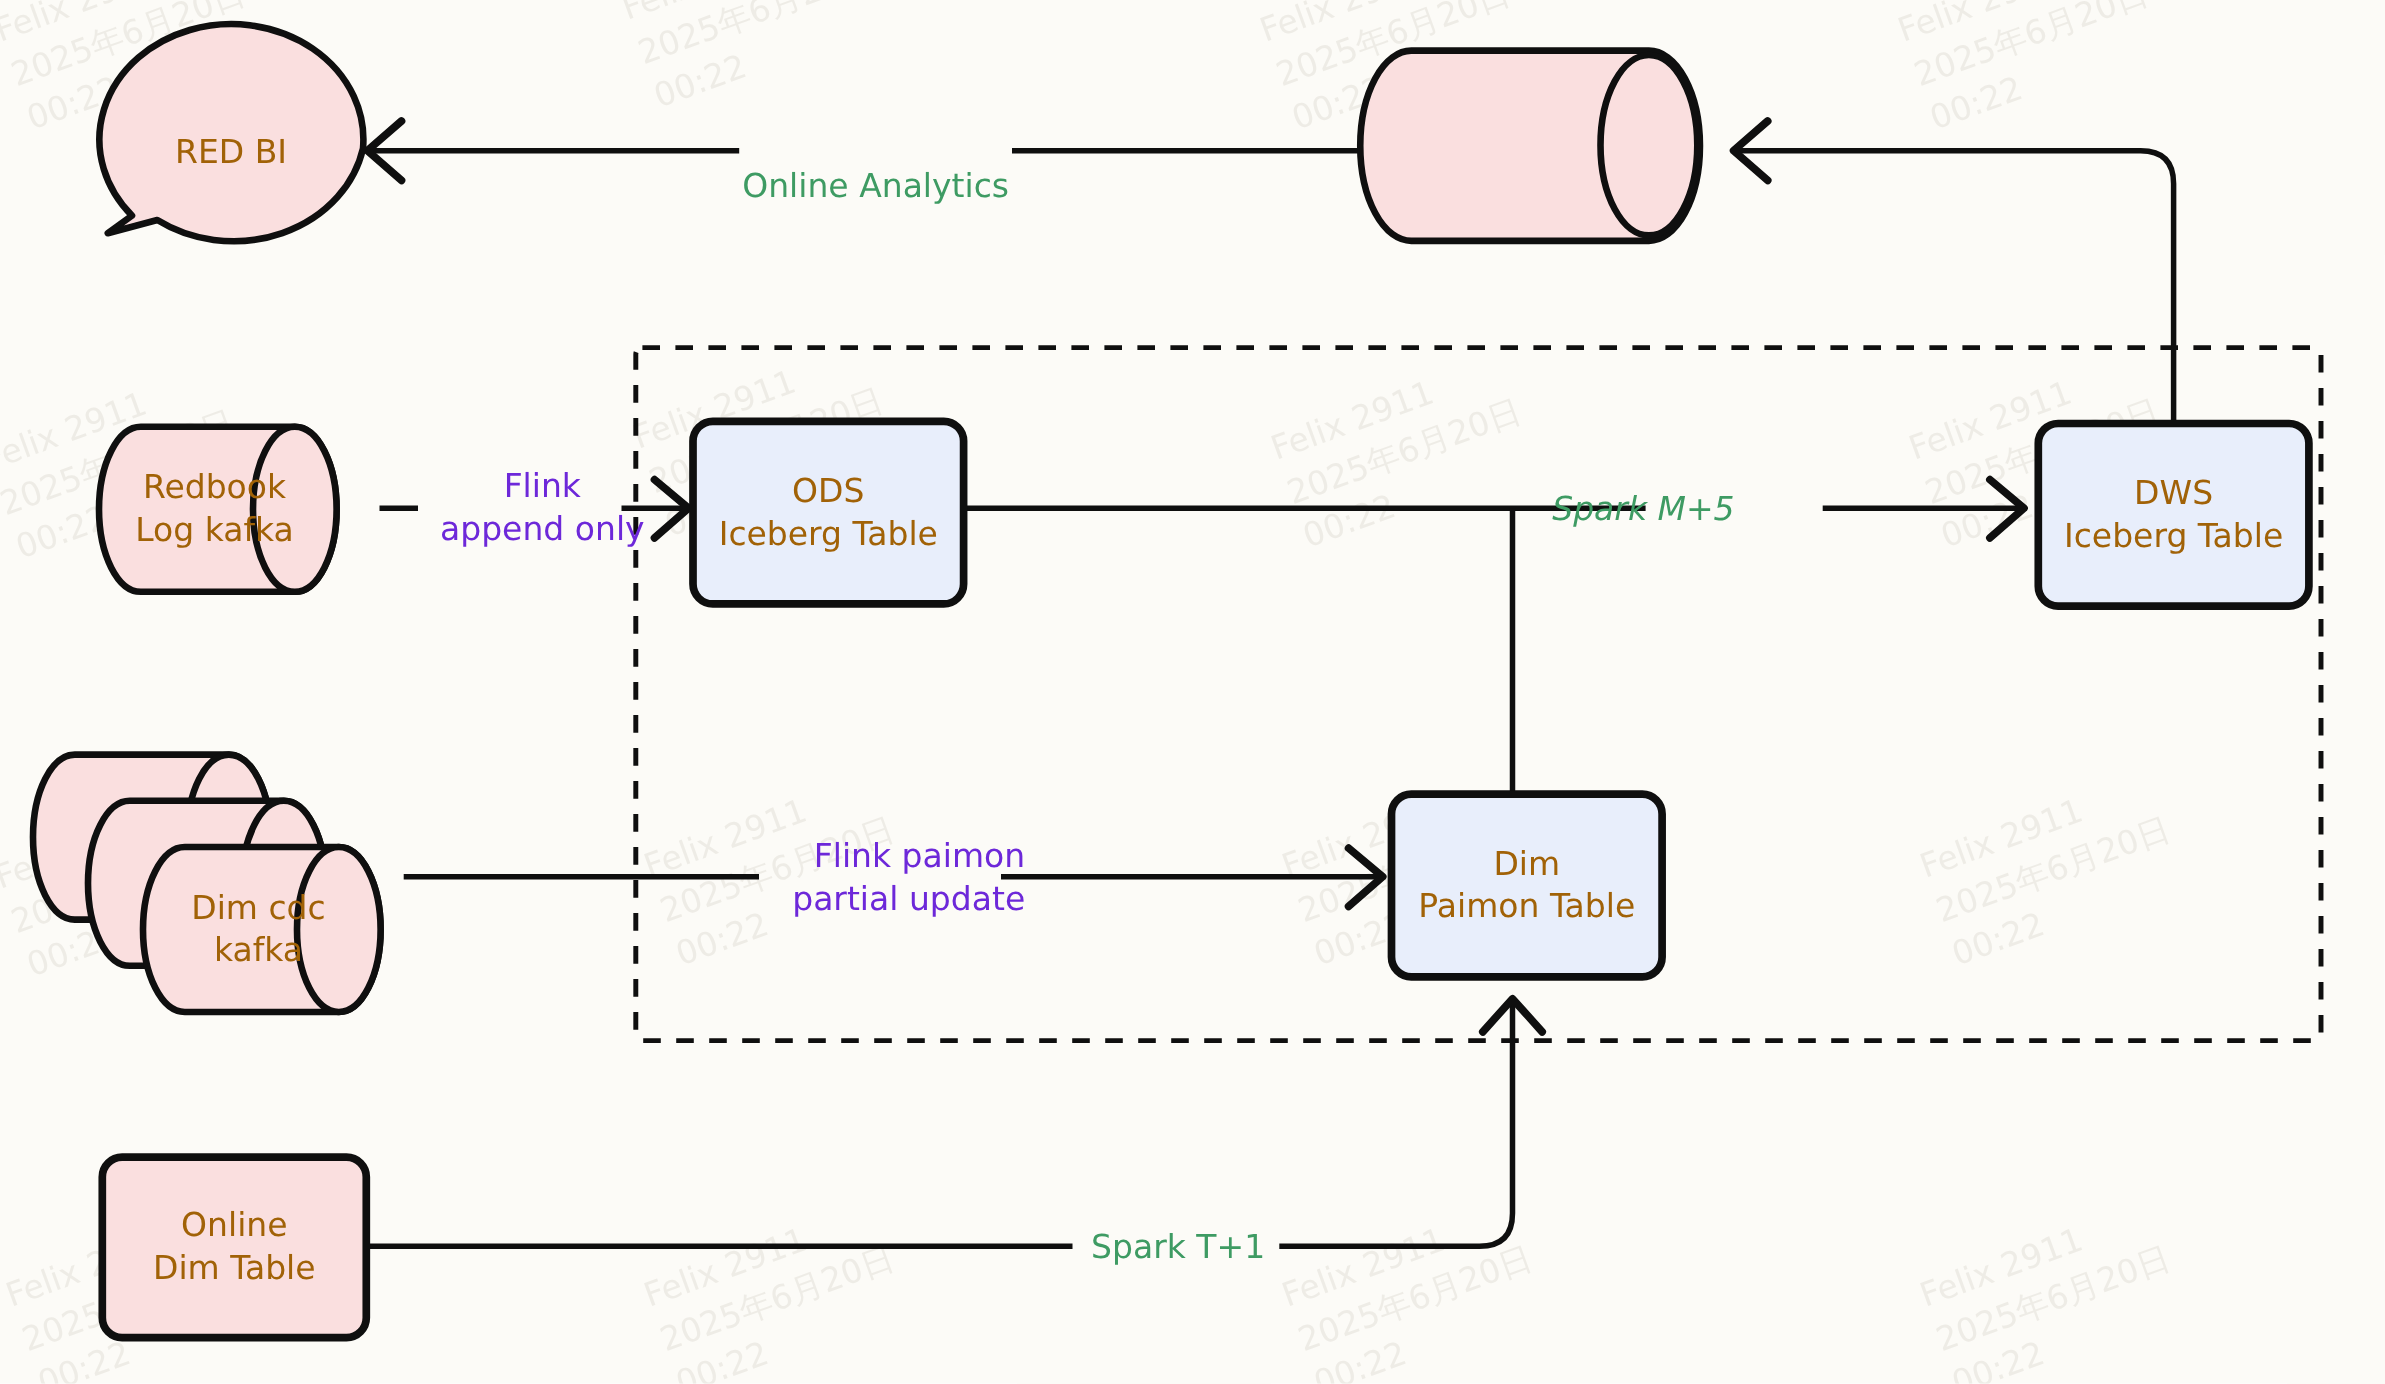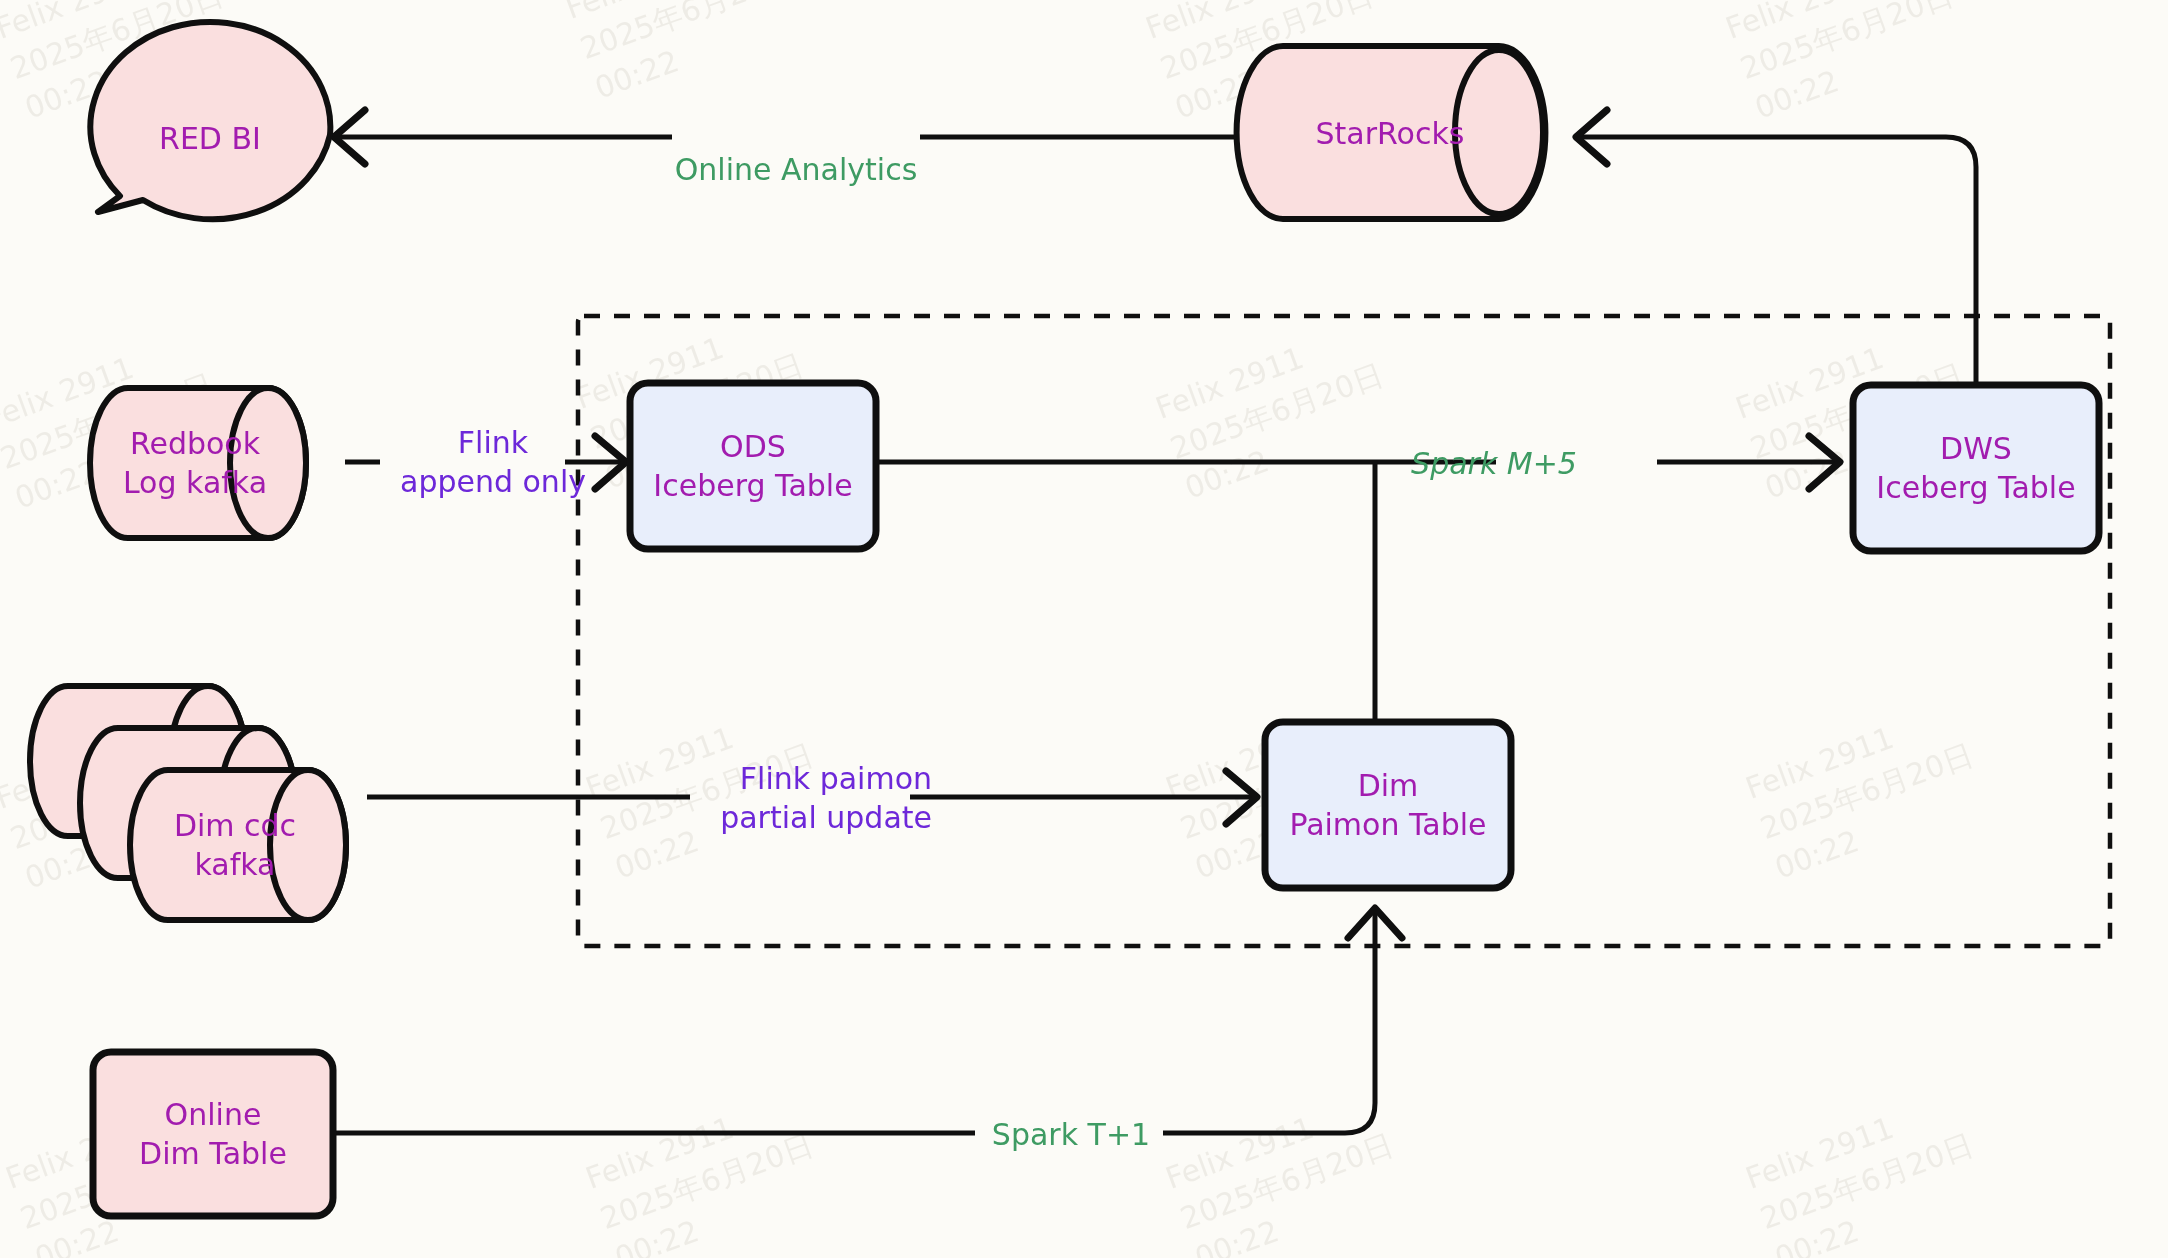--- a/index.html
+++ b/index.html
@@ -21,21 +21,21 @@
     width: 2168px;
     height: 1258px;
   }
   .node-label {
     position: absolute;
     display: flex;
     flex-direction: column;
     align-items: center;
     justify-content: center;
     text-align: center;
-    color: #a21caf;
+    color: #a16207;
     font-size: 30px;
     line-height: 1.30;
     pointer-events: none;
     white-space: nowrap;
   }
   .edge-label {
     position: absolute;
     display: flex;
     flex-direction: column;
     align-items: center;
@@ -205,23 +205,20 @@
     <g>
       <rect x="1265" y="722" width="246" height="166" rx="18" ry="18" fill="#e8eefb" stroke="#0f0f0f" stroke-width="7"></rect>
     </g>
 
   </svg>
 
   <div class="node-label" style="left:100px; top:105px; width:220px; height:66px;">
     <span>RED BI</span>
   </div>
 
-  <div class="node-label" style="left:1280px; top:100px; width:220px; height:66px;">
-    <span>StarRocks</span>
-  </div>
 
   <div class="node-label" style="left:100px; top:421px; width:190px; height:84px;">
     <span>Redbook</span>
     <span>Log kafka</span>
   </div>
 
   <div class="node-label" style="left:140px; top:803px; width:190px; height:84px;">
     <span>Dim cdc</span>
     <span>kafka</span>
   </div>

